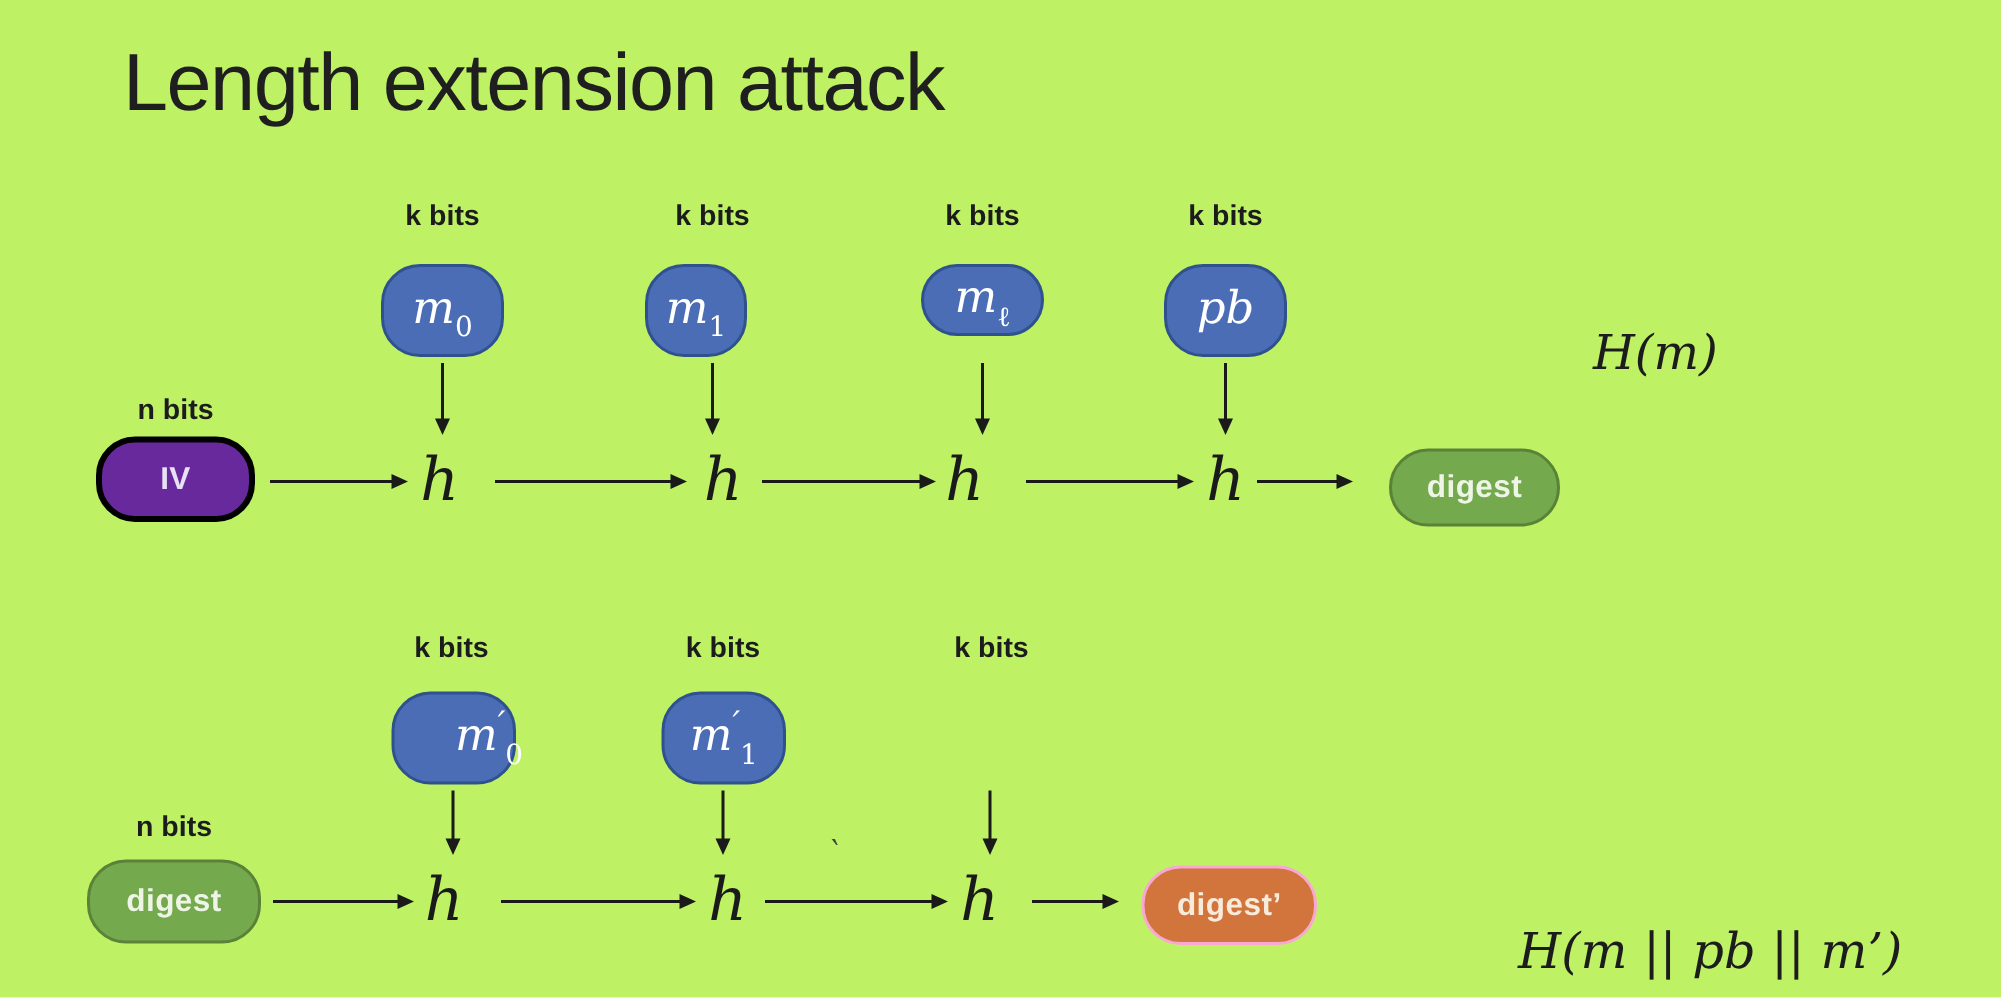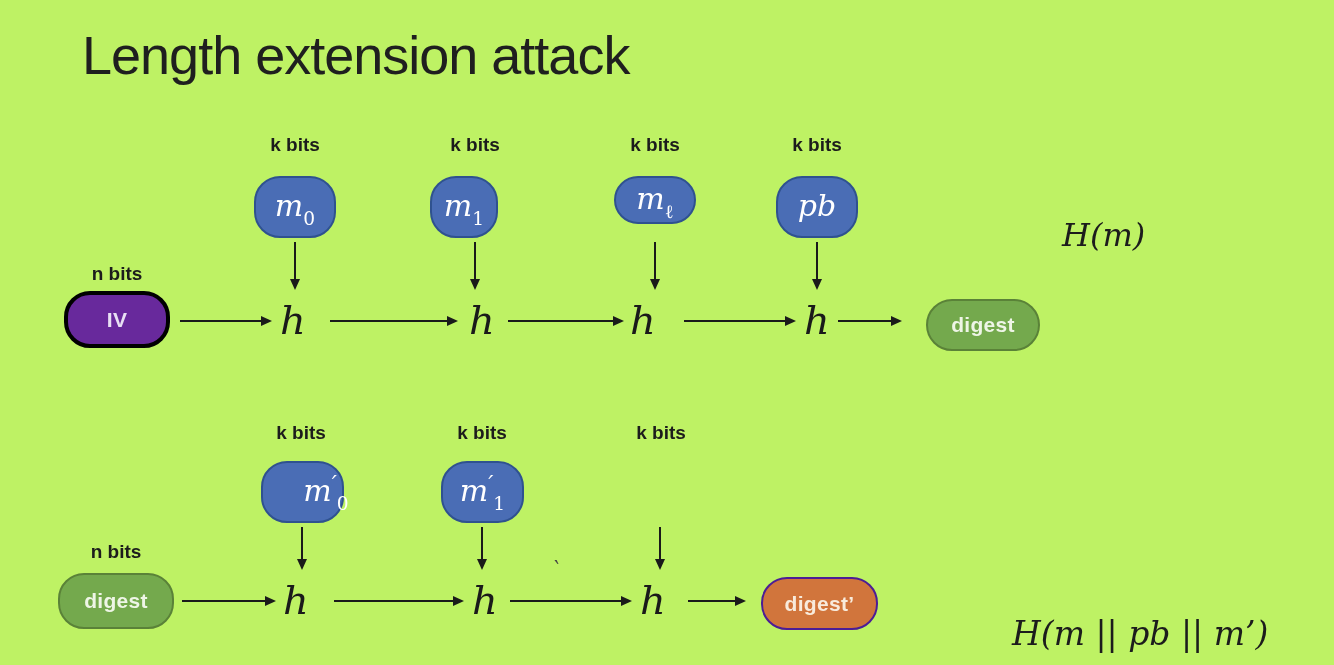--- a/index.html
+++ b/index.html
@@ -16,21 +16,21 @@
   .size-label {
     position:absolute; width:90px; text-align:center;
     font-size:19px; font-weight:600; color:#1c1c1c;
   }
   .box {
     position:absolute; display:flex; align-items:center; justify-content:center;border-radius:26px;
   }
   .box-blue   { background:#4A6DB5; border:2px solid #2F528F; }
   .box-purple { background:#68299C; border:4px solid #000000; }
   .box-green  { background:#74A94D; border:2px solid #5A8238; }
-  .box-orange { background:#D1753C; border:2px solid #4c1d95; }
+  .box-orange { background:#D1753C; border:2px solid #f9a8d4; }
   .mathlabel {
     font-family:"DejaVu Serif", serif; font-style:italic;
     font-size:30px; color:#ffffff; line-height:1;
   }
   .mathlabel sub { font-size:0.62em; font-style:normal; position:relative; top:2px; }
   .mathlabel .prime { font-size:0.75em; vertical-align:0.45em; }
   .plainlabel { font-size:21px; font-weight:600; letter-spacing:0.3px; }
   .lbl-iv     { color:#E8E0F4; }
   .lbl-green  { color:#EEF5E6; }
   .lbl-orange { color:#F8EBDC; }

